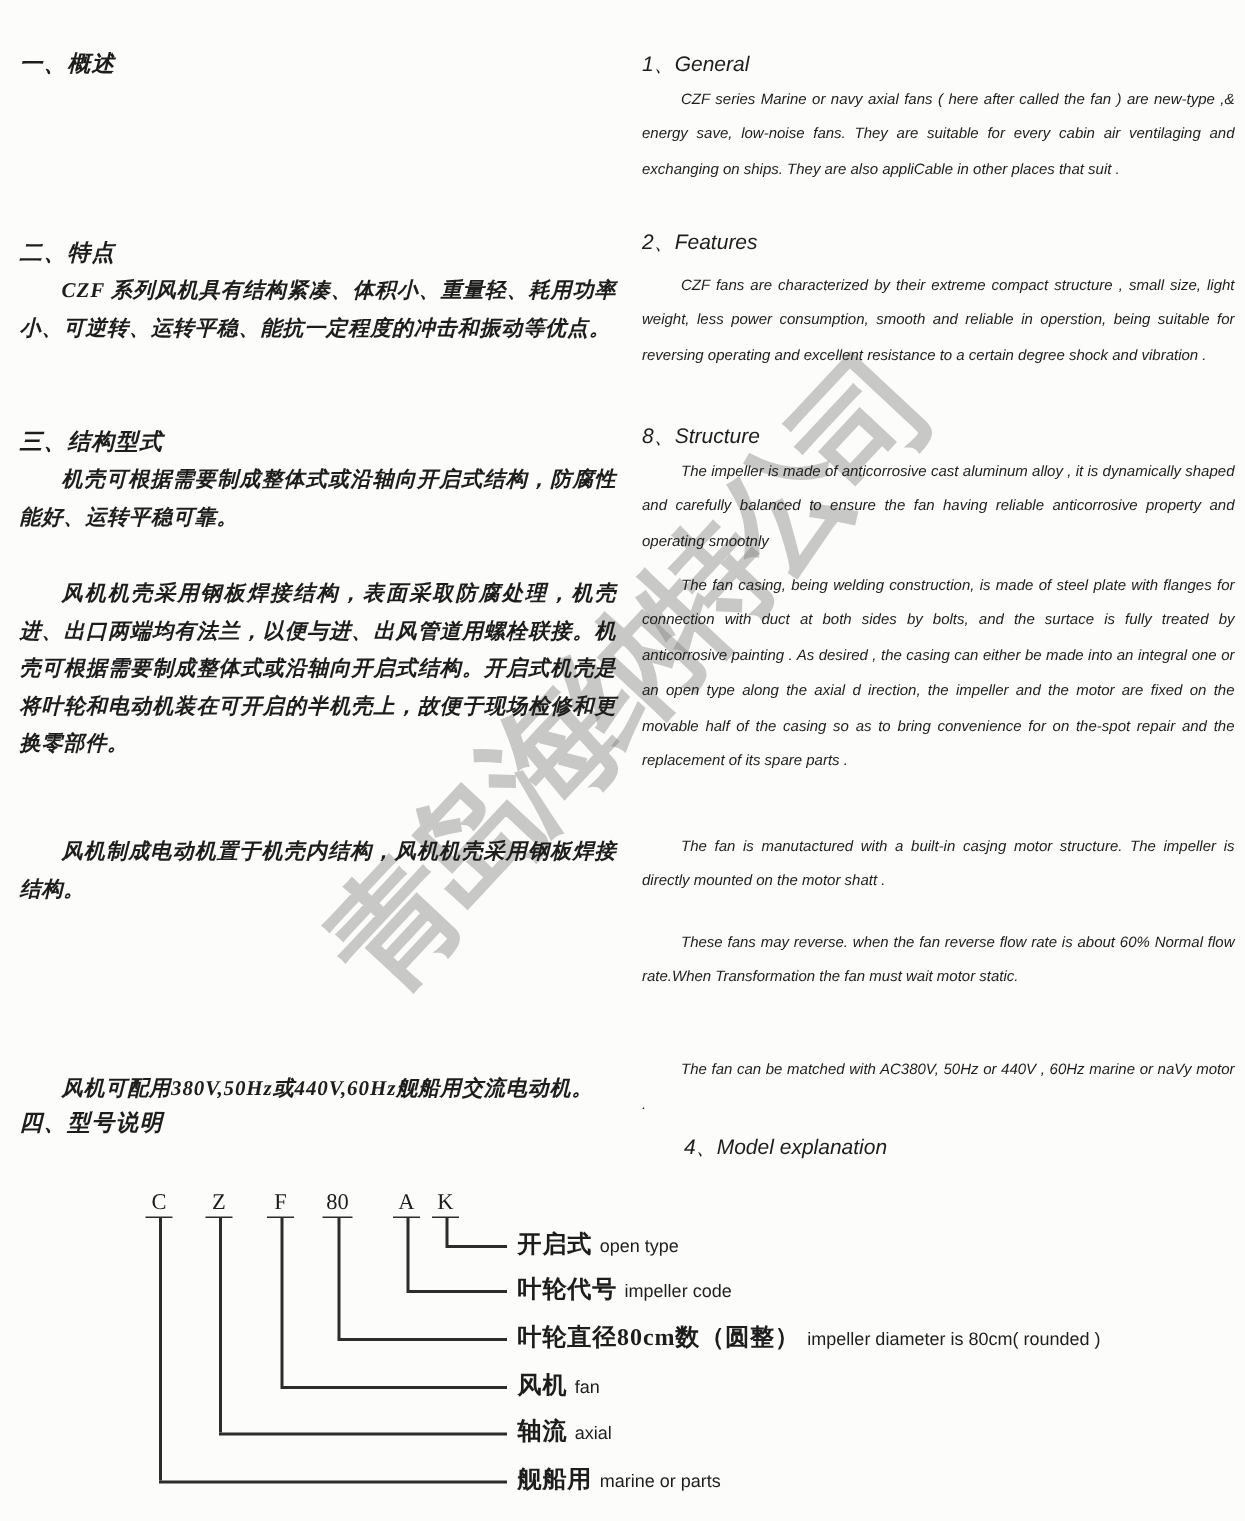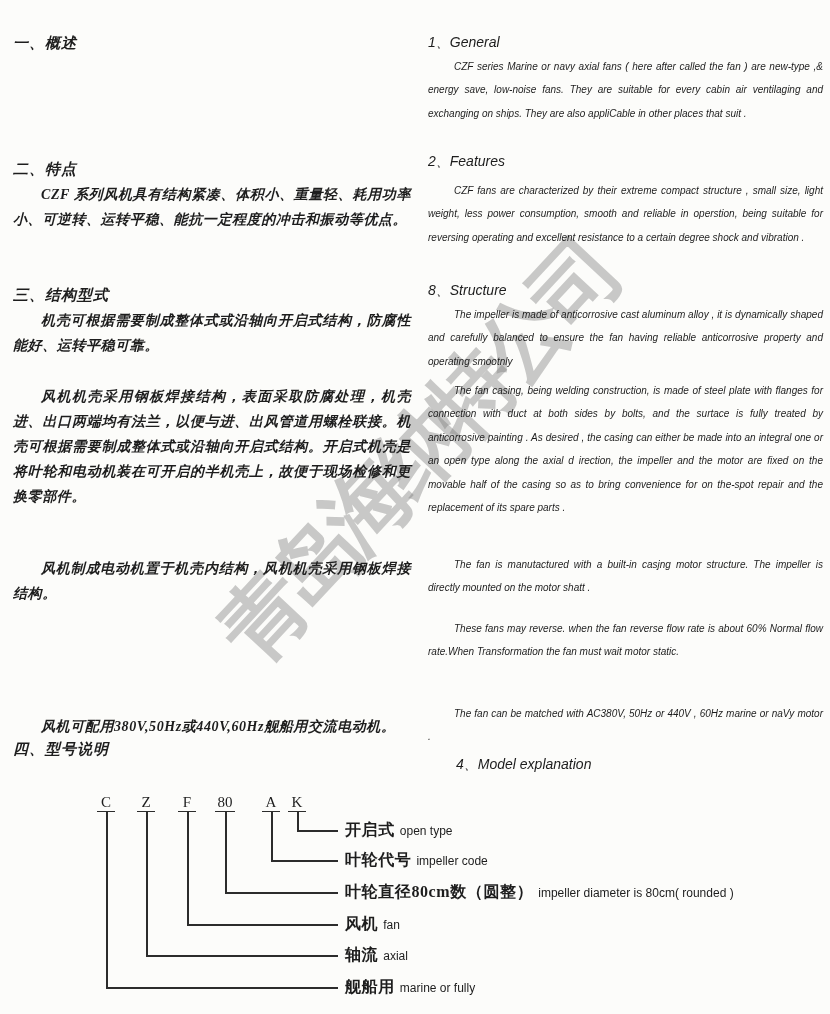--- a/index.html
+++ b/index.html
@@ -143,17 +143,17 @@
     <div class="diag-label" style="top:892px">
       <span class="zh">叶轮直径80cm数（圆整）</span><span class="en">impeller diameter is 80cm( rounded )</span>
     </div>
     <div class="diag-label" style="top:924px">
       <span class="zh">风机</span><span class="en">fan</span>
     </div>
     <div class="diag-label" style="top:955px">
       <span class="zh">轴流</span><span class="en">axial</span>
     </div>
     <div class="diag-label" style="top:987px">
-      <span class="zh">舰船用</span><span class="en">marine or fully</span>
+      <span class="zh">舰船用</span><span class="en">marine or parts</span>
     </div>
 
   </div>
 </div>
 
 </body></html>

